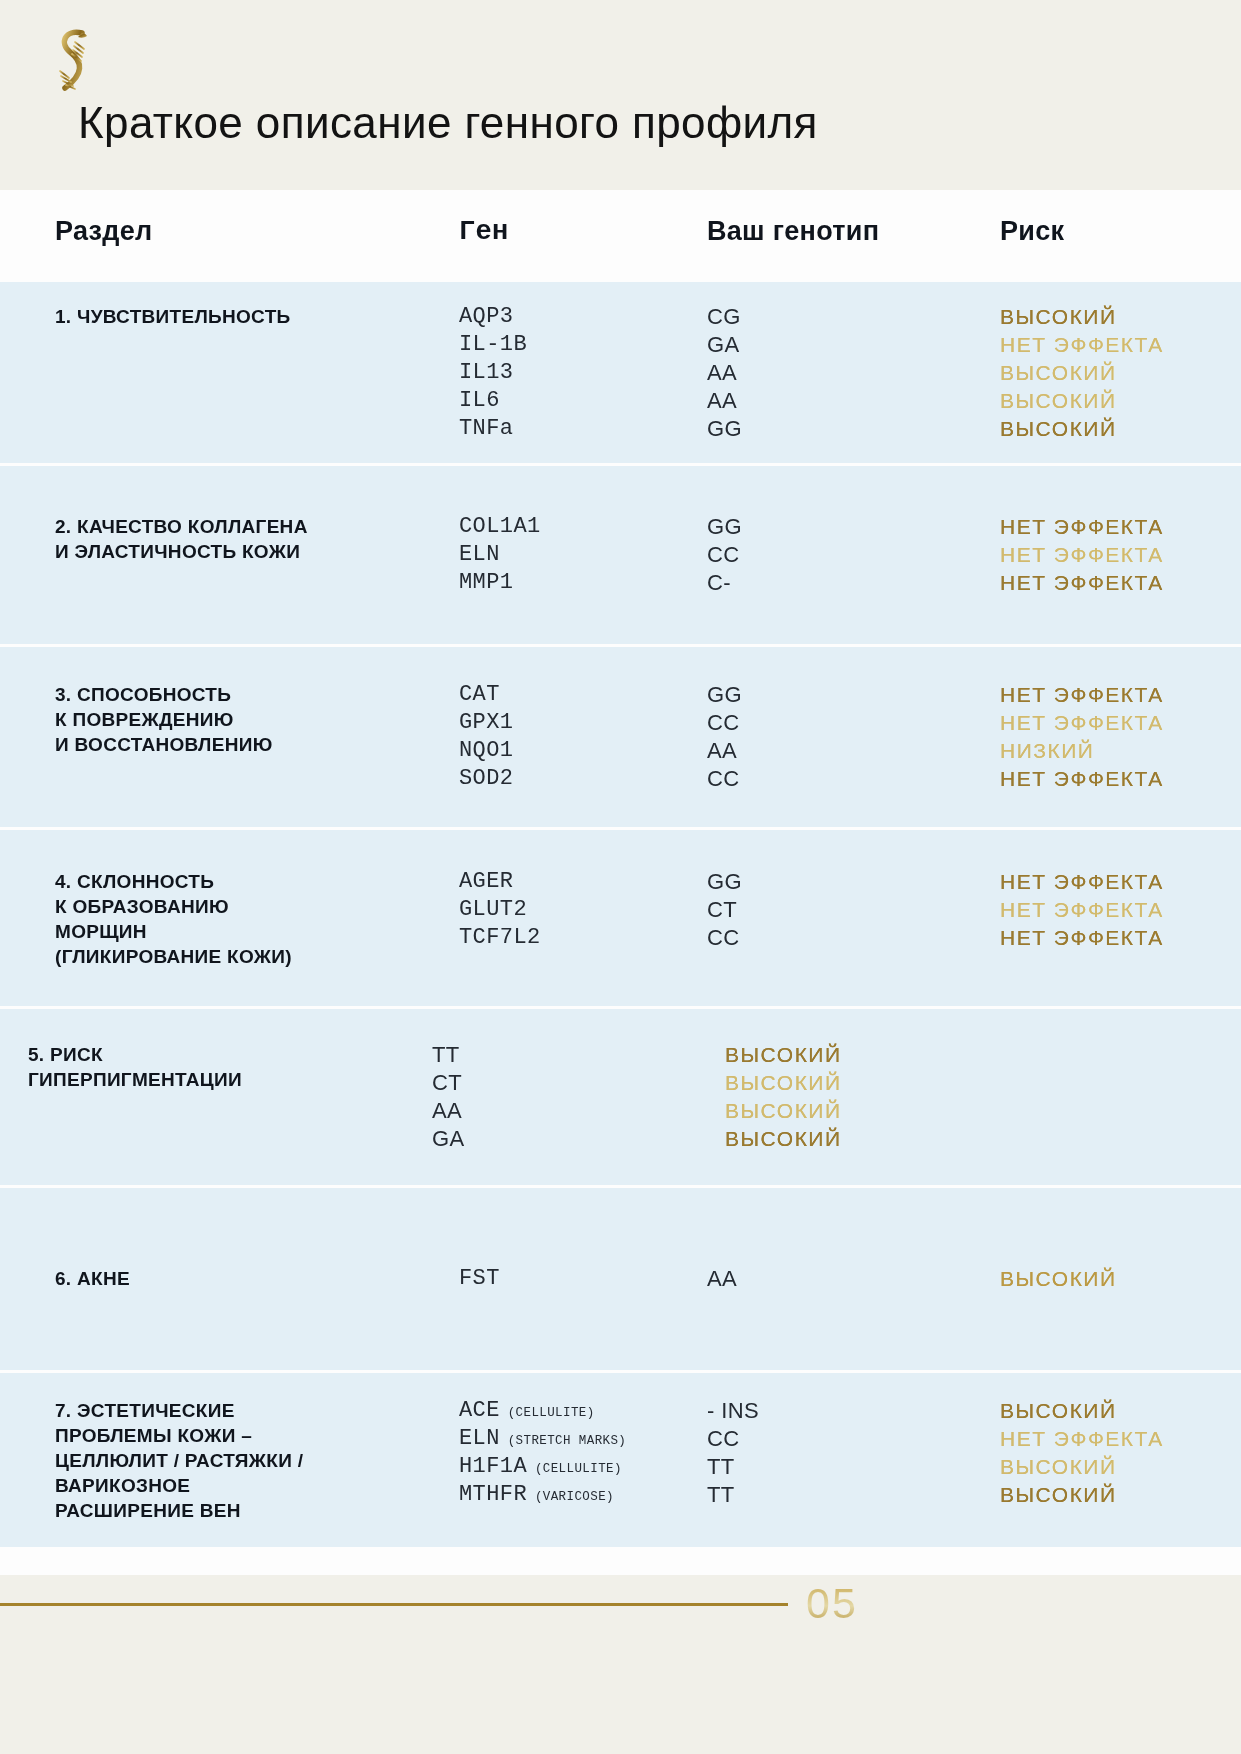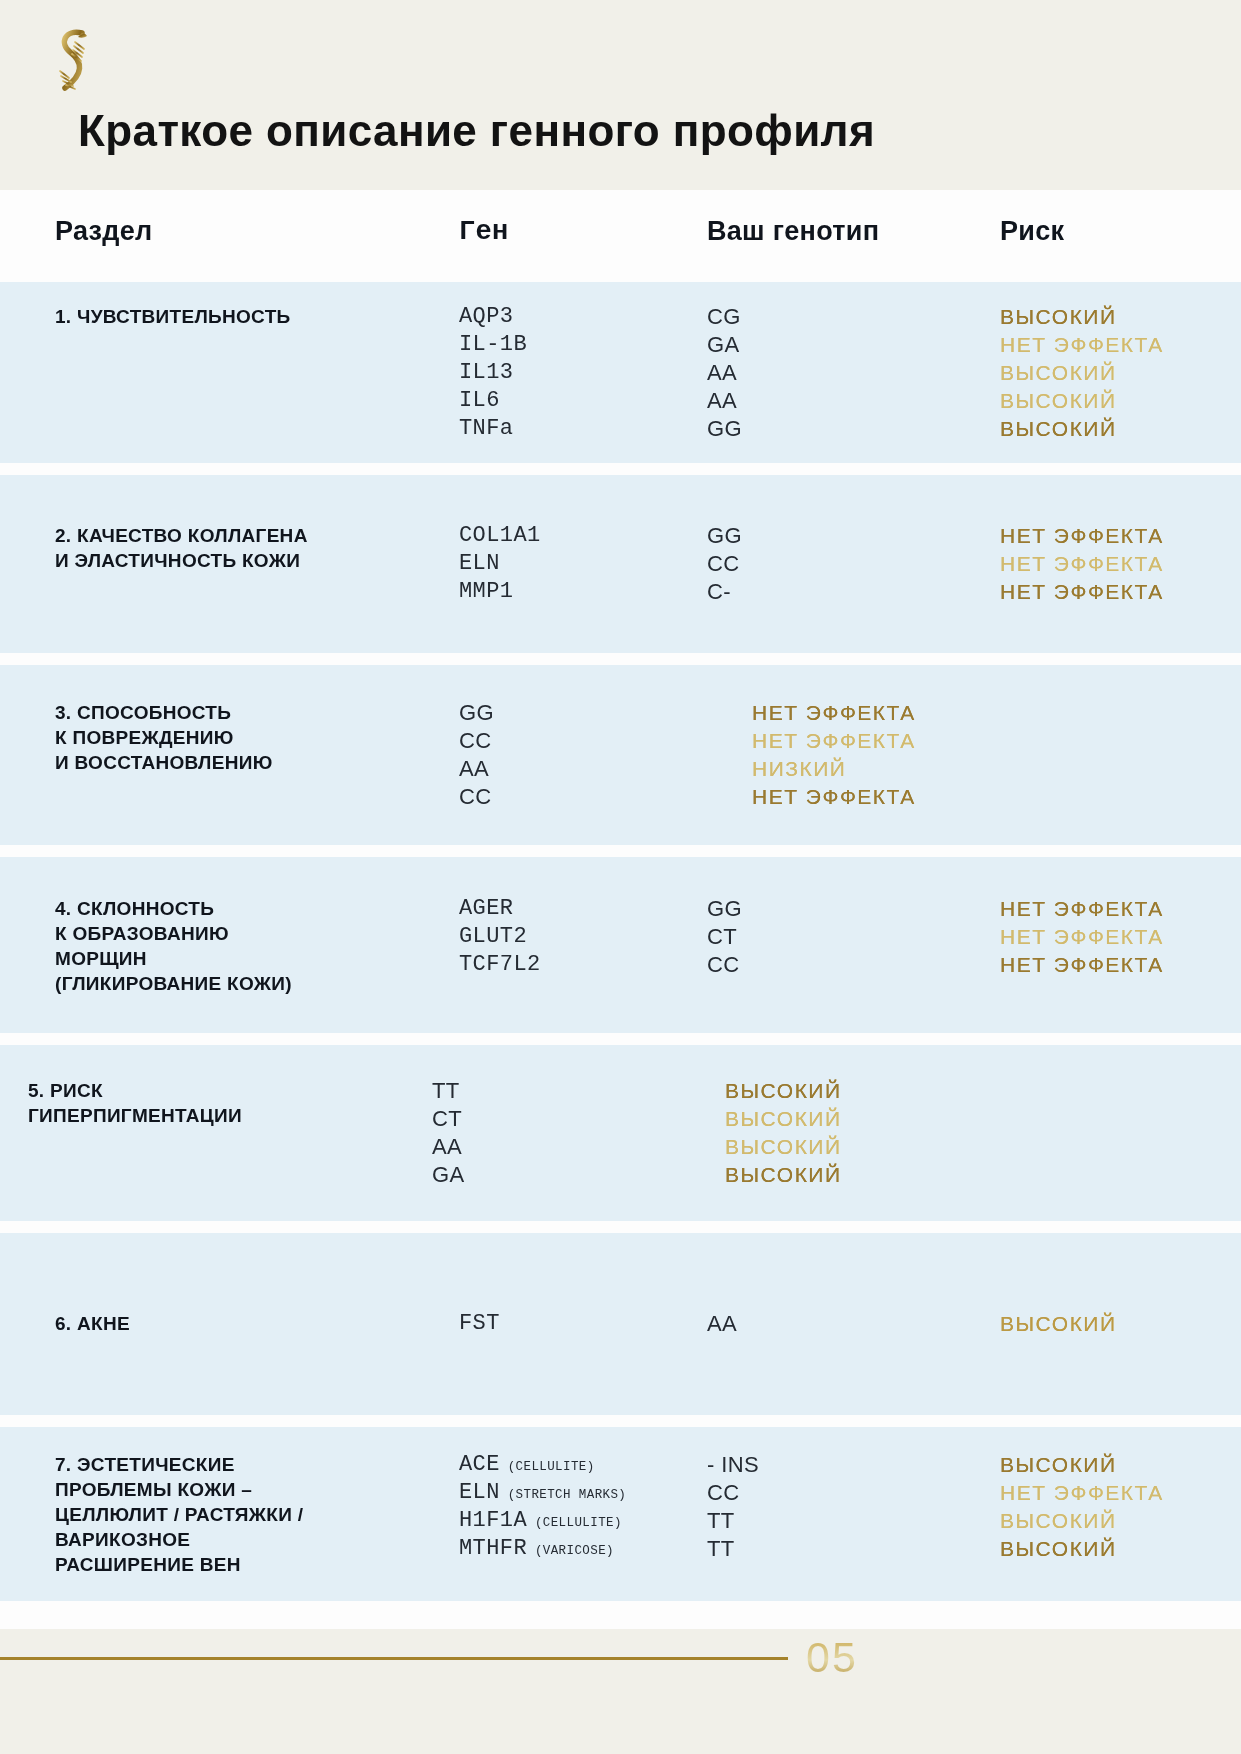--- a/index.html
+++ b/index.html
@@ -18,39 +18,39 @@
     width:1241px;height:1754px;
     margin:0 auto;
     background:var(--beige);
     overflow:hidden;
   }
   
   .page-header{position:relative;height:190px;background:var(--beige);}
   .logo{position:absolute;left:52px;top:28px;}
   .page-title{
     position:absolute;left:78px;top:98px;
-    font-size:44px;font-weight:700;letter-spacing:0.4px;
-    color:#131313;white-space:nowrap;margin-top:8px;
+    font-size:44px;font-weight:400;letter-spacing:0.4px;
+    color:#131313;white-space:nowrap;
   }
   
   .table-zone{background:var(--white);padding-bottom:28px;}
   .thead{
     display:flex;height:92px;align-items:center;
     padding:0 30px 9px 55px;background:var(--white);
   }
   .th{font-size:27px;font-weight:700;color:var(--ink);letter-spacing:0.3px;}
   .c1{width:404px;flex:none;}
   .c2{width:248px;flex:none;font-family:Liberation Mono, monospace;}
   .c3{width:293px;flex:none;}
   .c4{flex:1;}
   .section{
     display:flex;align-items:center;
     background:var(--blue);
     padding:0 30px 0 55px;
-    margin-bottom:12px;
+    margin-bottom:3px;
   }
   .section:last-child{margin-bottom:0;}
   .sec-content{display:flex;align-items:flex-start;width:100%;}
   .sec-name{
     font-size:19px;font-weight:700;color:var(--ink);
     line-height:25px;letter-spacing:0.3px;
     white-space:pre-line;margin-top:1px;
   }
   .cell-line{height:28px;line-height:28px;white-space:nowrap;}
   .gene,.genotype{
@@ -175,20 +175,26 @@
             </div>
           </div>
         </section>
         <section class="section">
           <div class="sec-content">
             <div class="c1">
               <div class="sec-name">3. СПОСОБНОСТЬ
 К ПОВРЕЖДЕНИЮ
 И ВОССТАНОВЛЕНИЮ</div>
             </div>
+            <div class="c2">
+              <div class="cell-line gene">CAT</div>
+              <div class="cell-line gene">GPX1</div>
+              <div class="cell-line gene">NQO1</div>
+              <div class="cell-line gene">SOD2</div>
+            </div>
             <div class="c3">
               <div class="cell-line genotype">GG</div>
               <div class="cell-line genotype">CC</div>
               <div class="cell-line genotype">AA</div>
               <div class="cell-line genotype">CC</div>
             </div>
             <div class="c4">
               <div class="cell-line risk gold-dark">НЕТ ЭФФЕКТА</div>
               <div class="cell-line risk gold-light">НЕТ ЭФФЕКТА</div>
               <div class="cell-line risk gold-light">НИЗКИЙ</div>

